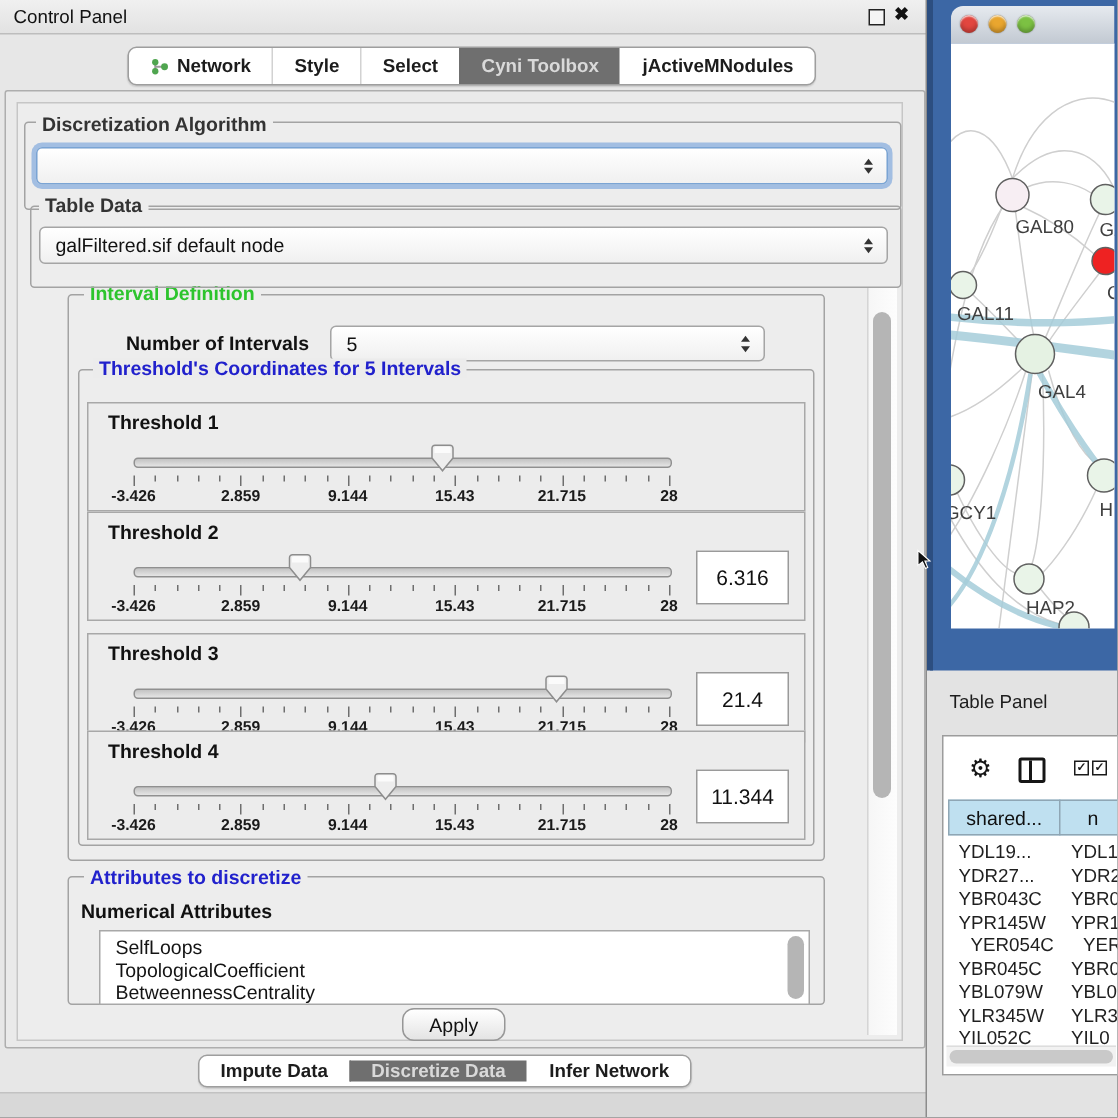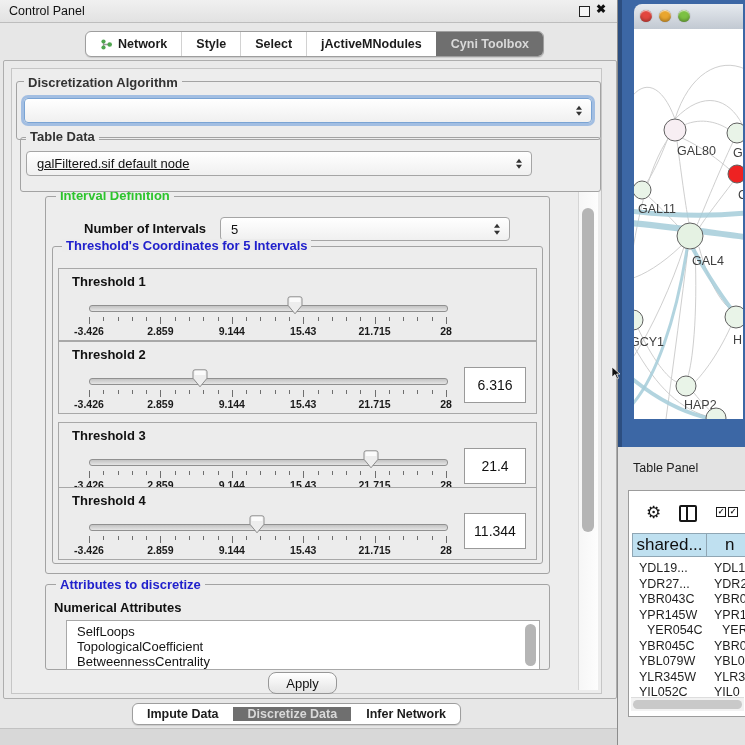--- a/index.html
+++ b/index.html
@@ -69,21 +69,21 @@
   #net-frame-dark{left:0;top:0;width:4px;height:447px;background:#2c4e80;}
   #mac-titlebar{left:16px;top:4px;width:109px;height:25px;border-radius:8px 0 0 0;
                 background:linear-gradient(#e6eaef,#c2c9d2);border-bottom:1px solid #97a0ab;}
   .traffic{position:absolute;top:6px;width:12px;height:12px;border-radius:50%;
            box-shadow:inset 0 1px 1px rgba(255,255,255,.75), inset 0 -2px 3px rgba(0,0,0,.25), 0 0 1px rgba(0,0,0,.5);}
   #net-canvas{left:16px;top:29px;width:109px;height:390px;background:#fff;overflow:hidden;}
   #tp-title{left:15px;top:461px;font-size:12.5px;color:#1d1d1d;}
   #table-box{left:10px;top:490px;width:117px;height:225px;background:#fff;border:1px solid #9c9c9c;}
   .hdr-cell{position:absolute;top:42px;height:24px;background:#bfe0f0;border:1px solid #8fa6b4;
             box-sizing:border-box;display:flex;align-items:center;justify-content:center;
-            font-size:17px;color:#101010;overflow:hidden;}
+            font-size:13px;color:#101010;overflow:hidden;}
   .tbl-cell{position:absolute;font-size:12.5px;color:#1f1f1f;white-space:nowrap;}
   .cb-glyph{position:absolute;width:8px;height:8px;border:1.5px solid #1a1a1a;font-size:8px;line-height:8px;
             text-align:center;color:#1a1a1a;font-weight:bold;}
   
   .divline{background:#8c8c8c;}
 </style>
 </head>
 <body>
 
 <div id="stage">
@@ -102,44 +102,44 @@
           <circle cx="9.7" cy="6.5" r="2.3" fill="#4fa54f"></circle>
         </svg>
         <span>Network</span>
       </div>
       <div class="tab">
         <span>Style</span>
       </div>
       <div class="tab">
         <span>Select</span>
       </div>
-      <div class="tab">
-        <span>jActiveMNodules</span>
-      </div>
       <div class="tab active">
         <span>Cyni Toolbox</span>
+      </div>
+      <div class="tab">
+        <span>jActiveMNodules</span>
       </div>
     </div>
 
   <div class="abs" id="outer-panel"></div>
   <div class="abs" id="inner-panel"></div>
 
   <div class="abs group" style="left:16px;top:81px;width:583px;height:57px;z-index:1;"></div>
   <span class="group-title t-dark" style="left:24px;top:76px;z-index:2;">Discretization Algorithm</span>
   <div class="abs combo" style="left:24px;top:98px;width:568px;height:25px;z-index:2;border:1px solid #7aa4d4;box-shadow:0 0 0 3px rgba(100,152,216,.55);">
     <span class="arrows">
         <div class="arr-up"></div>
         <div class="arr-dn"></div>
       </span>
   </div>
 
 
   <div class="abs group" style="left:20px;top:137px;width:579px;height:53px;z-index:1;"></div>
   <span class="group-title t-dark" style="left:26px;top:130px;z-index:2;">Table Data</span>
-  <div class="abs combo" style="left:26px;top:151px;width:506px;height:25px;z-index:2;text-decoration:underline;">
+  <div class="abs combo" style="left:26px;top:151px;width:566px;height:25px;z-index:2;">
     <span>galFiltered.sif default node</span>
     <span class="arrows">
         <div class="arr-up"></div>
         <div class="arr-dn"></div>
       </span>
   </div>
 
   <div class="abs sb-track" style="left:578px;top:192px;width:19px;height:498px;z-index:3;">
     <div class="sb-thumb" style="position:absolute;left:3px;top:16px;width:12px;height:324px;"></div>
   </div>

